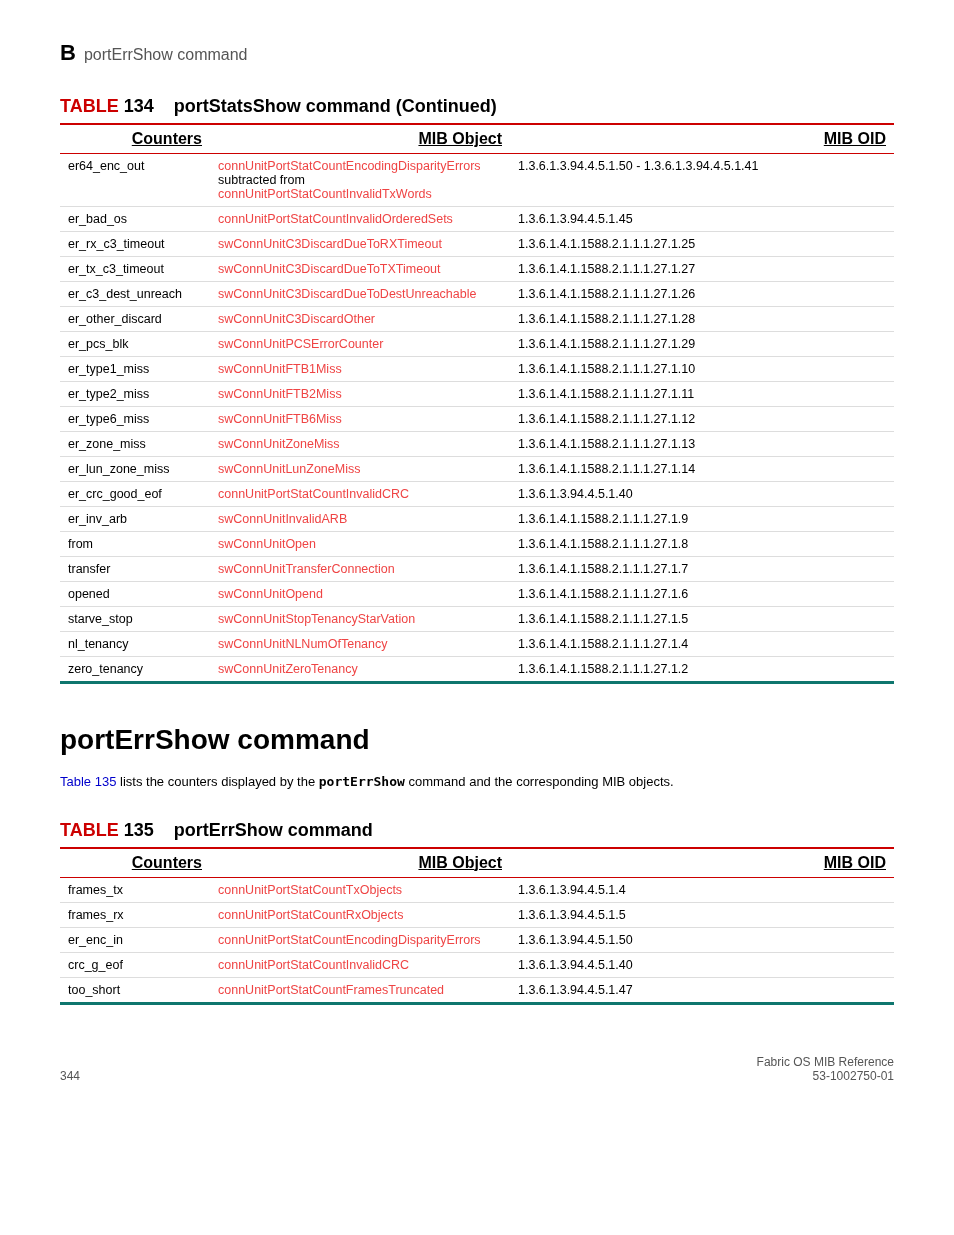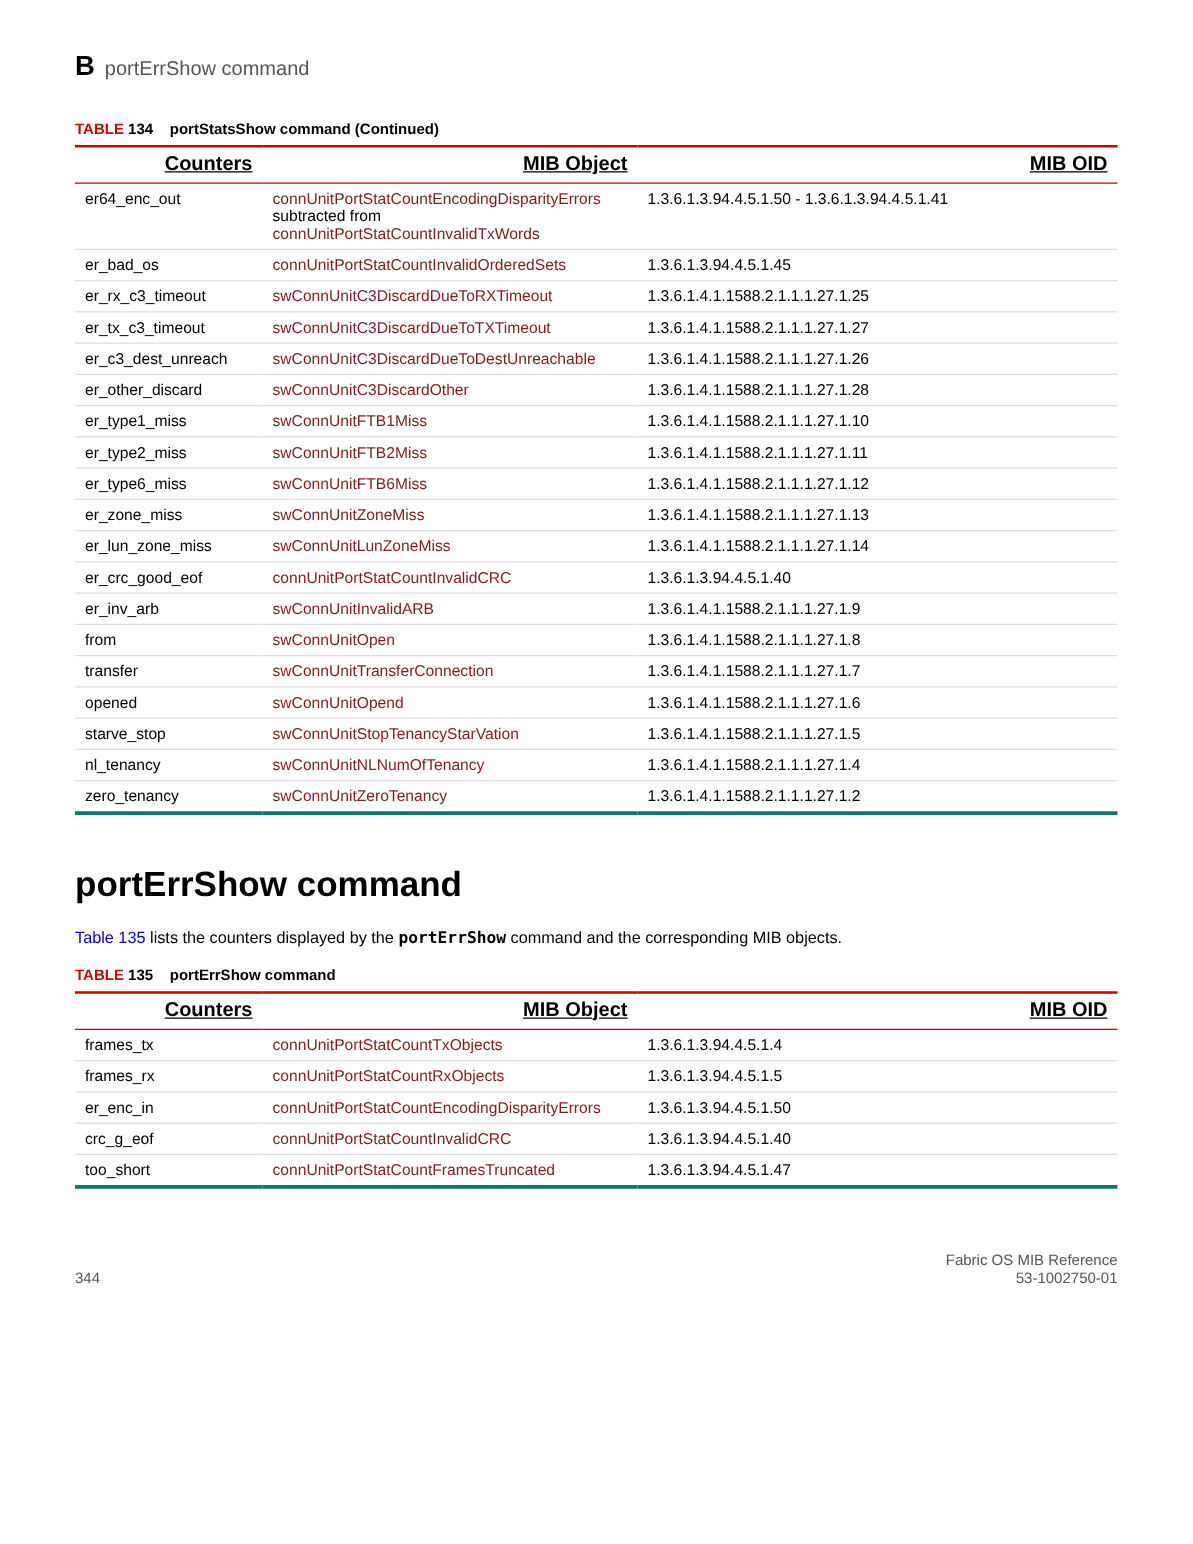--- a/index.html
+++ b/index.html
@@ -23,21 +23,21 @@
       font-size: 22px;
       font-weight: bold;
       color: #000;
     }
     .header-title {
       font-size: 16px;
       color: #555;
     }
 
     .table-label {
-      font-size: 12px;
+      font-size: 18px;
       font-weight: bold;
       margin-bottom: 6px;
       margin-top: 10px;
     }
     .table-label span.table-word {
       color: #cc0000;
       font-weight: bold;
     }
 
     table {
@@ -66,36 +66,36 @@
     }
     table tbody tr:last-child {
       border-bottom: 3px solid #0f766e;
     }
 
     .col-counter { width: 150px; }
     .col-mib-obj { width: 300px; }
     .col-mib-oid { width: auto; }
 
     a, .link {
-      color: #7f1d1d;
+      color: #ef4444;
       text-decoration: none;
     }
 
     .section-heading {
       font-size: 28px;
       font-weight: bold;
       color: #000;
       margin-top: 40px;
       margin-bottom: 16px;
       border-top: none;
     }
 
     .section-intro {
       font-size: 13px;
-      margin-bottom: 12px;
+      margin-bottom: 28px;
       line-height: 1.5;
     }
     .section-intro .link {
       color: #0000cc;
     }
     .section-intro code {
       font-weight: bold;
       font-family: monospace;
     }
 
@@ -160,20 +160,25 @@
     <td class="col-counter">er_c3_dest_unreach</td>
     <td class="col-mib-obj"><a class="link">swConnUnitC3DiscardDueToDestUnreachable</a></td>
     <td class="col-mib-oid">1.3.6.1.4.1.1588.2.1.1.1.27.1.26</td>
   </tr>
       <tr>
     <td class="col-counter">er_other_discard</td>
     <td class="col-mib-obj"><a class="link">swConnUnitC3DiscardOther</a></td>
     <td class="col-mib-oid">1.3.6.1.4.1.1588.2.1.1.1.27.1.28</td>
   </tr>
       <tr>
+    <td class="col-counter">er_pcs_blk</td>
+    <td class="col-mib-obj"><a class="link">swConnUnitPCSErrorCounter</a></td>
+    <td class="col-mib-oid">1.3.6.1.4.1.1588.2.1.1.1.27.1.29</td>
+  </tr>
+      <tr>
     <td class="col-counter">er_type1_miss</td>
     <td class="col-mib-obj"><a class="link">swConnUnitFTB1Miss</a></td>
     <td class="col-mib-oid">1.3.6.1.4.1.1588.2.1.1.1.27.1.10</td>
   </tr>
       <tr>
     <td class="col-counter">er_type2_miss</td>
     <td class="col-mib-obj"><a class="link">swConnUnitFTB2Miss</a></td>
     <td class="col-mib-oid">1.3.6.1.4.1.1588.2.1.1.1.27.1.11</td>
   </tr>
       <tr>

